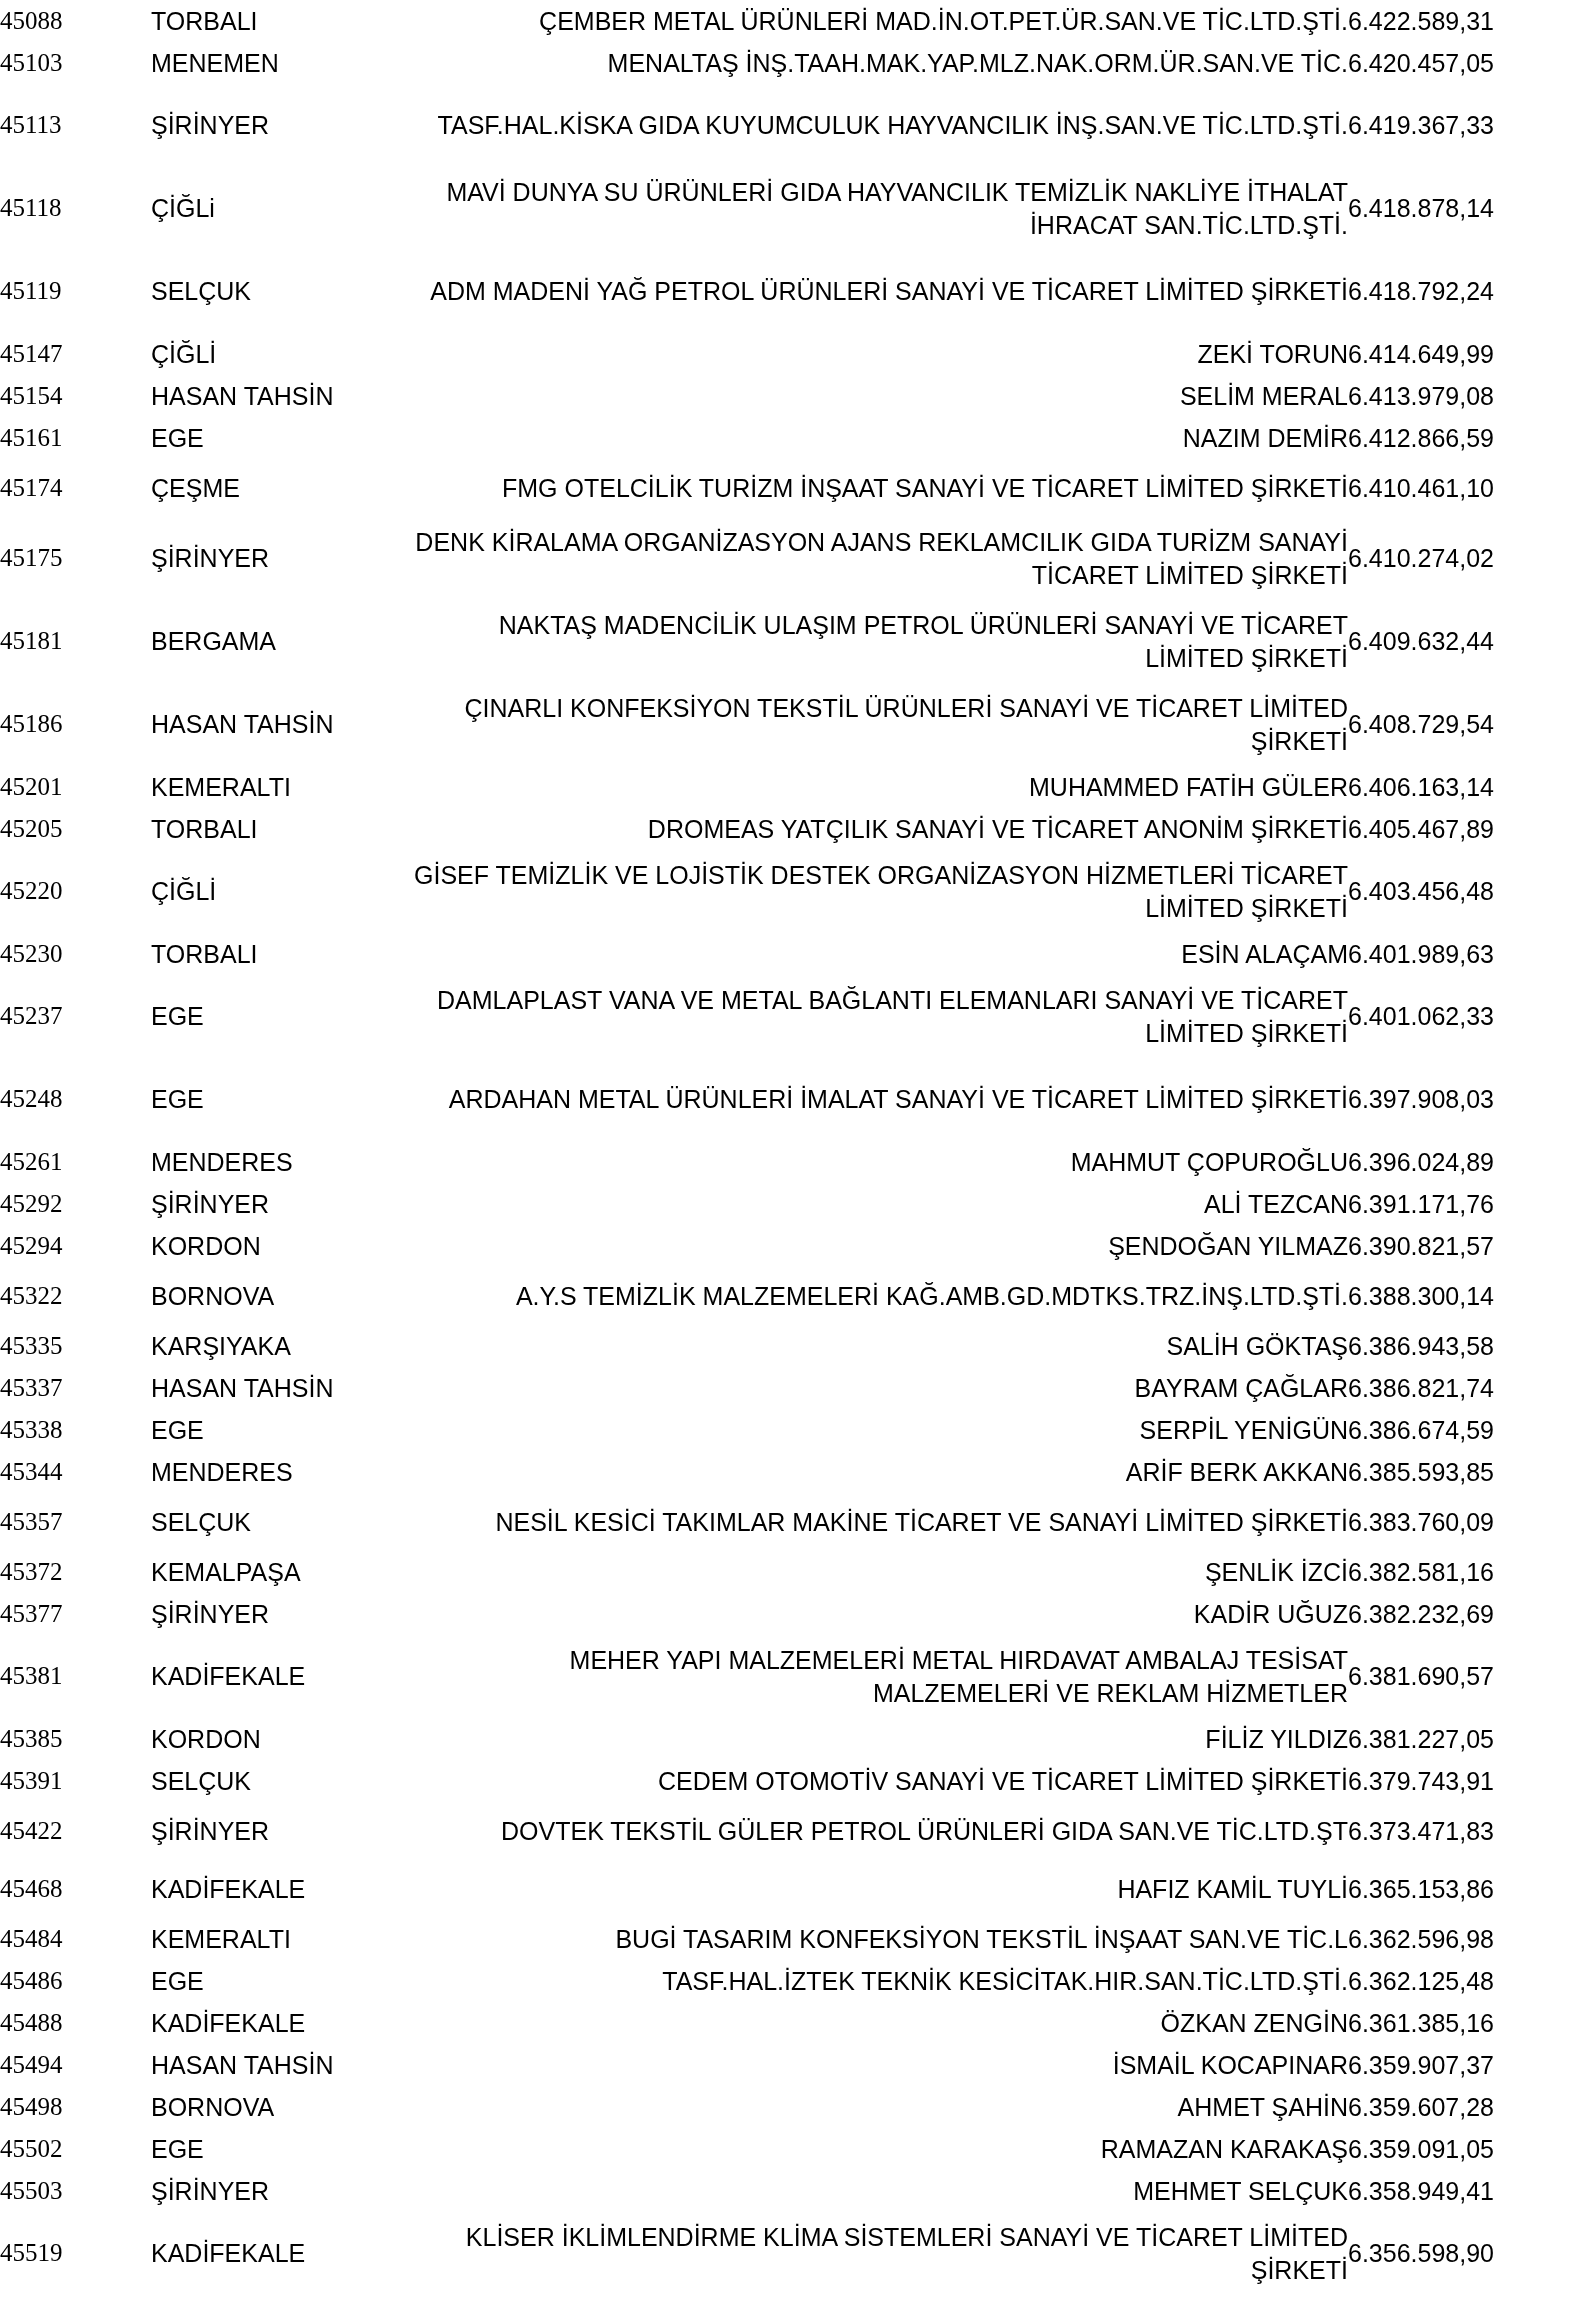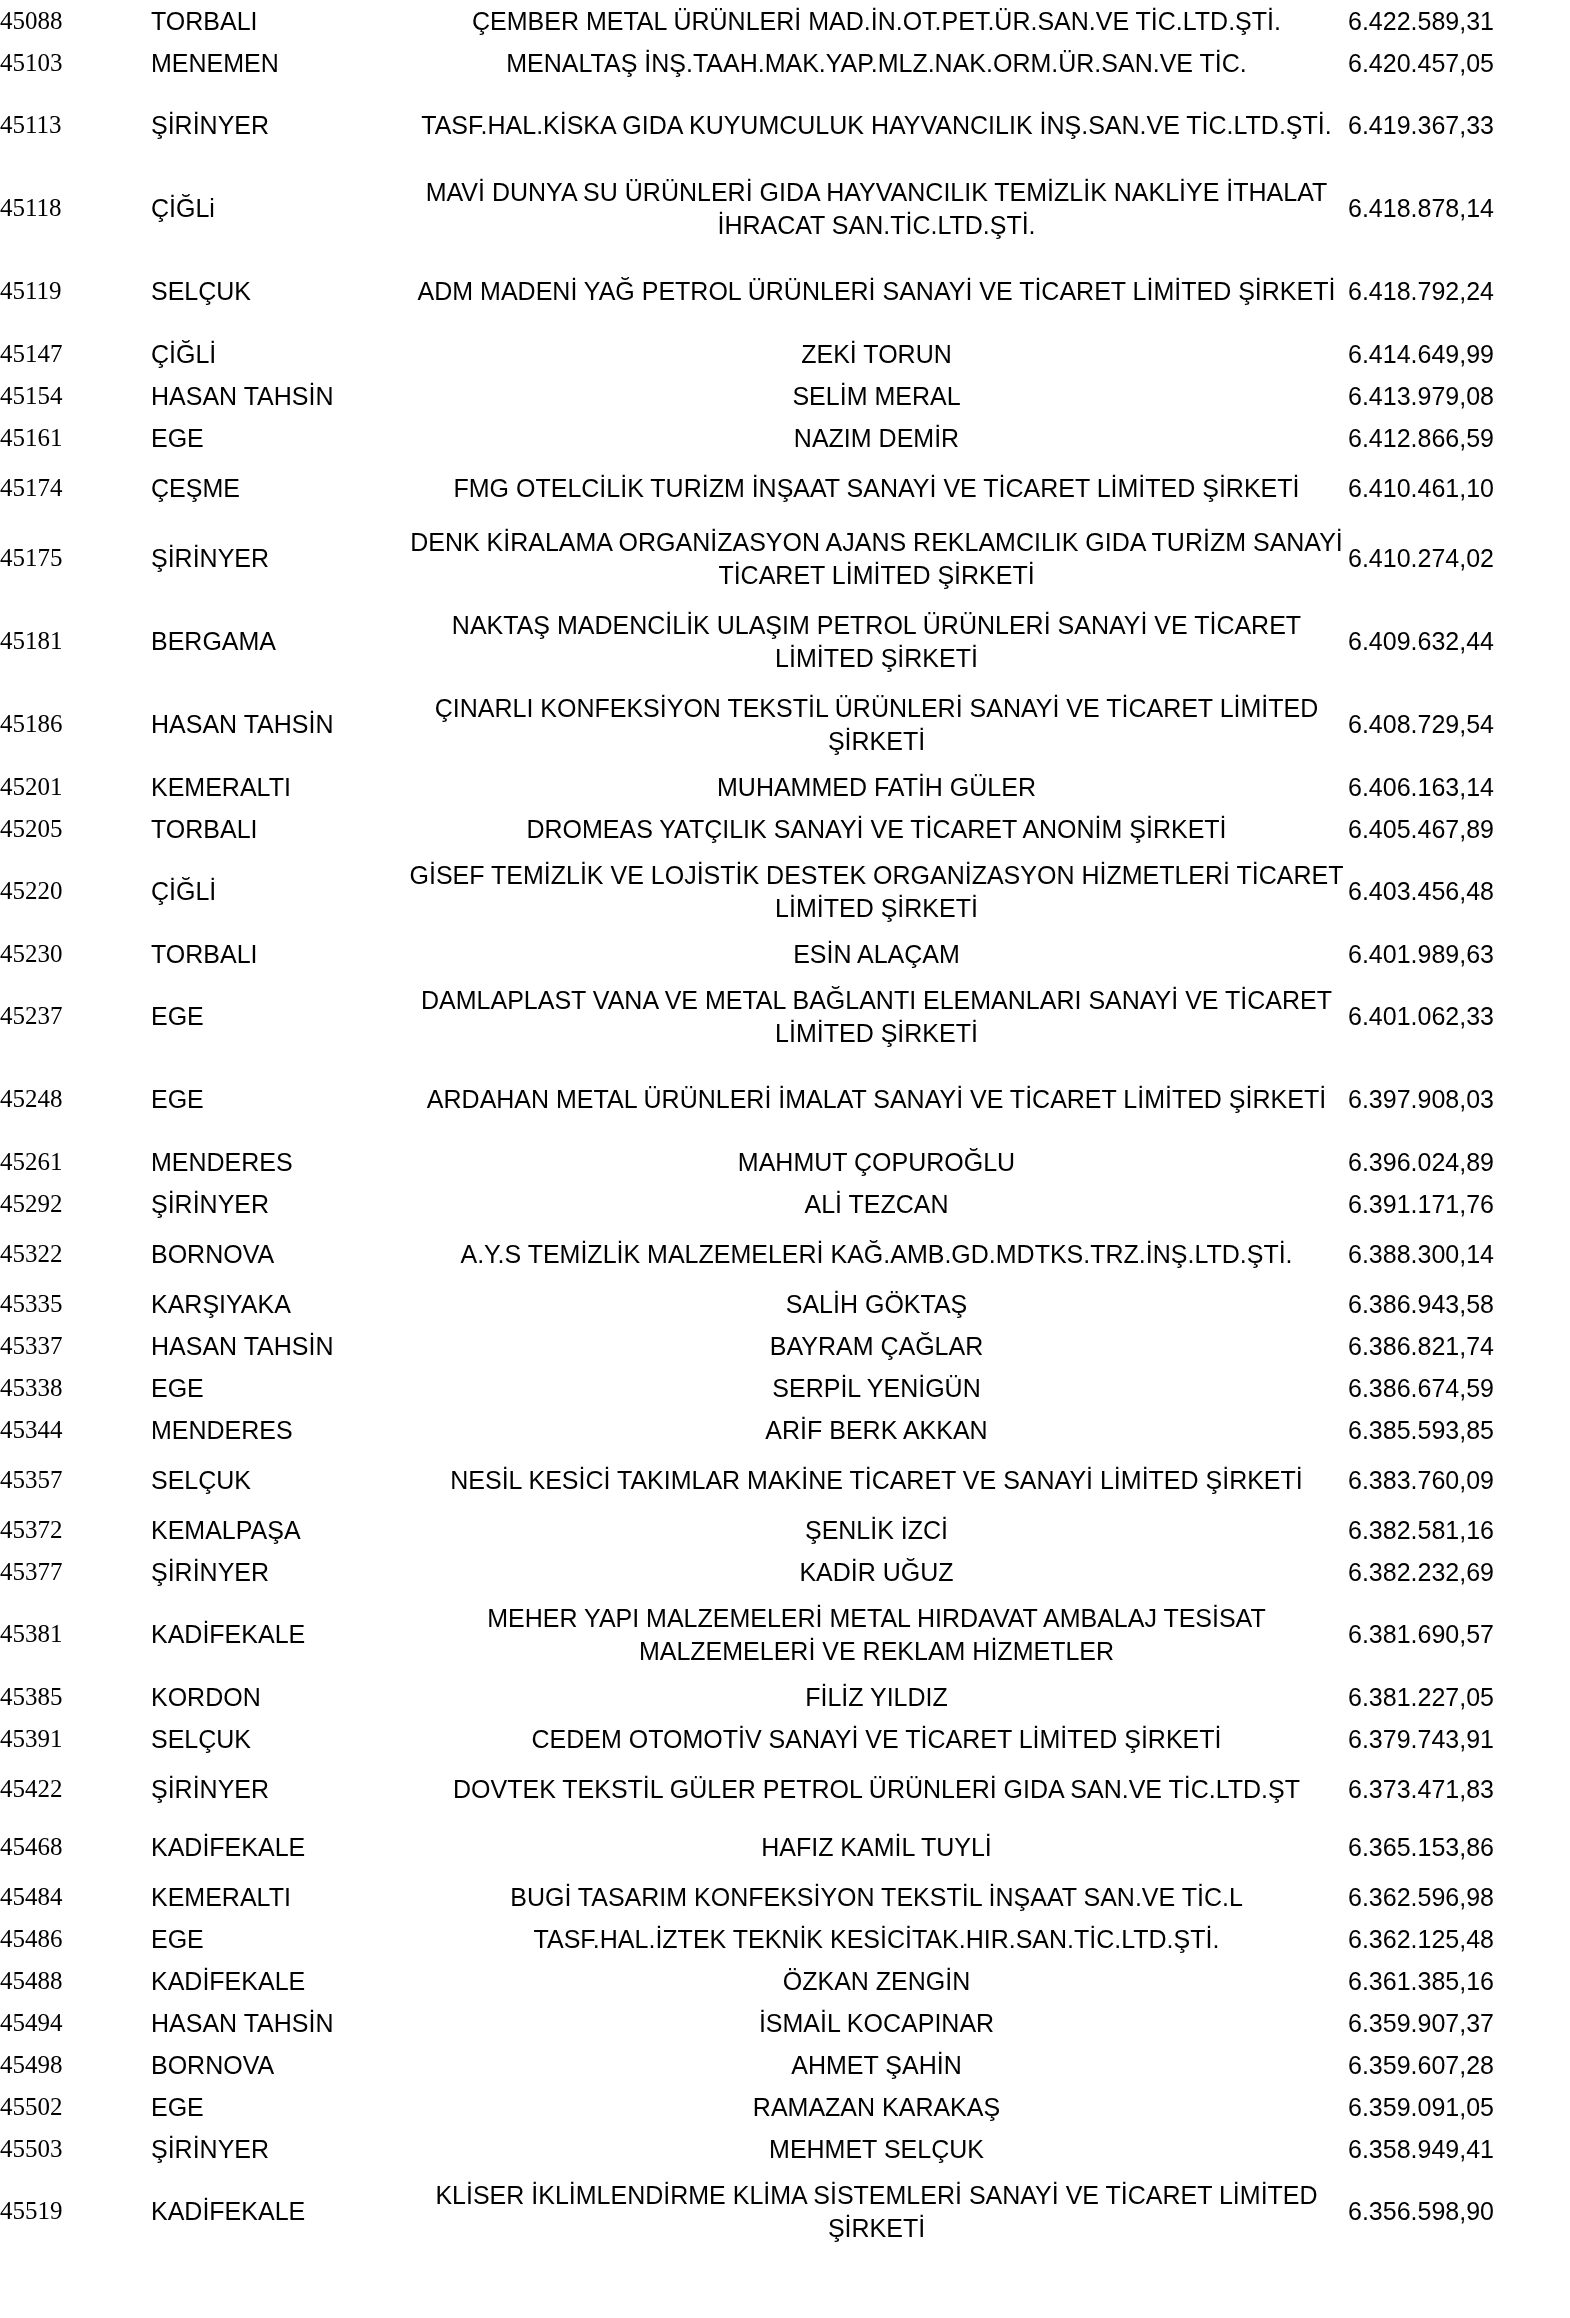--- a/index.html
+++ b/index.html
@@ -41,21 +41,21 @@
     font-family: Liberation Serif, serif;
   }
   .cell-office {
     padding-right: 6px;
     text-align: left;
     white-space: nowrap;
     margin-top: 36px;
   }
   .cell-name {
     padding-right: 12px;
-    text-align: center;
+    text-align: right;
   }
   .cell-amount {
     padding-right: 29px;
     white-space: nowrap;
   }
   
   tr.r-1 td { height: 42px; }
   tr.r-2 td { height: 83px; }
   
   tr.r-1pad td { height: 58px; }
@@ -184,20 +184,26 @@
         <td class="cell-office">MENDERES</td>
         <td class="cell-name">MAHMUT ÇOPUROĞLU</td>
         <td class="cell-amount">6.396.024,89</td>
       </tr>
       <tr class="r-1">
         <td class="cell-rank">45292</td>
         <td class="cell-office">ŞİRİNYER</td>
         <td class="cell-name">ALİ TEZCAN</td>
         <td class="cell-amount">6.391.171,76</td>
       </tr>
+      <tr class="r-1">
+        <td class="cell-rank">45294</td>
+        <td class="cell-office">KORDON</td>
+        <td class="cell-name">ŞENDOĞAN YILMAZ</td>
+        <td class="cell-amount">6.390.821,57</td>
+      </tr>
       <tr class="r-1 r-1pad">
         <td class="cell-rank">45322</td>
         <td class="cell-office">BORNOVA</td>
         <td class="cell-name">A.Y.S TEMİZLİK MALZEMELERİ KAĞ.AMB.GD.MDTKS.TRZ.İNŞ.LTD.ŞTİ.</td>
         <td class="cell-amount">6.388.300,14</td>
       </tr>
       <tr class="r-1">
         <td class="cell-rank">45335</td>
         <td class="cell-office">KARŞIYAKA</td>
         <td class="cell-name">SALİH GÖKTAŞ</td>

